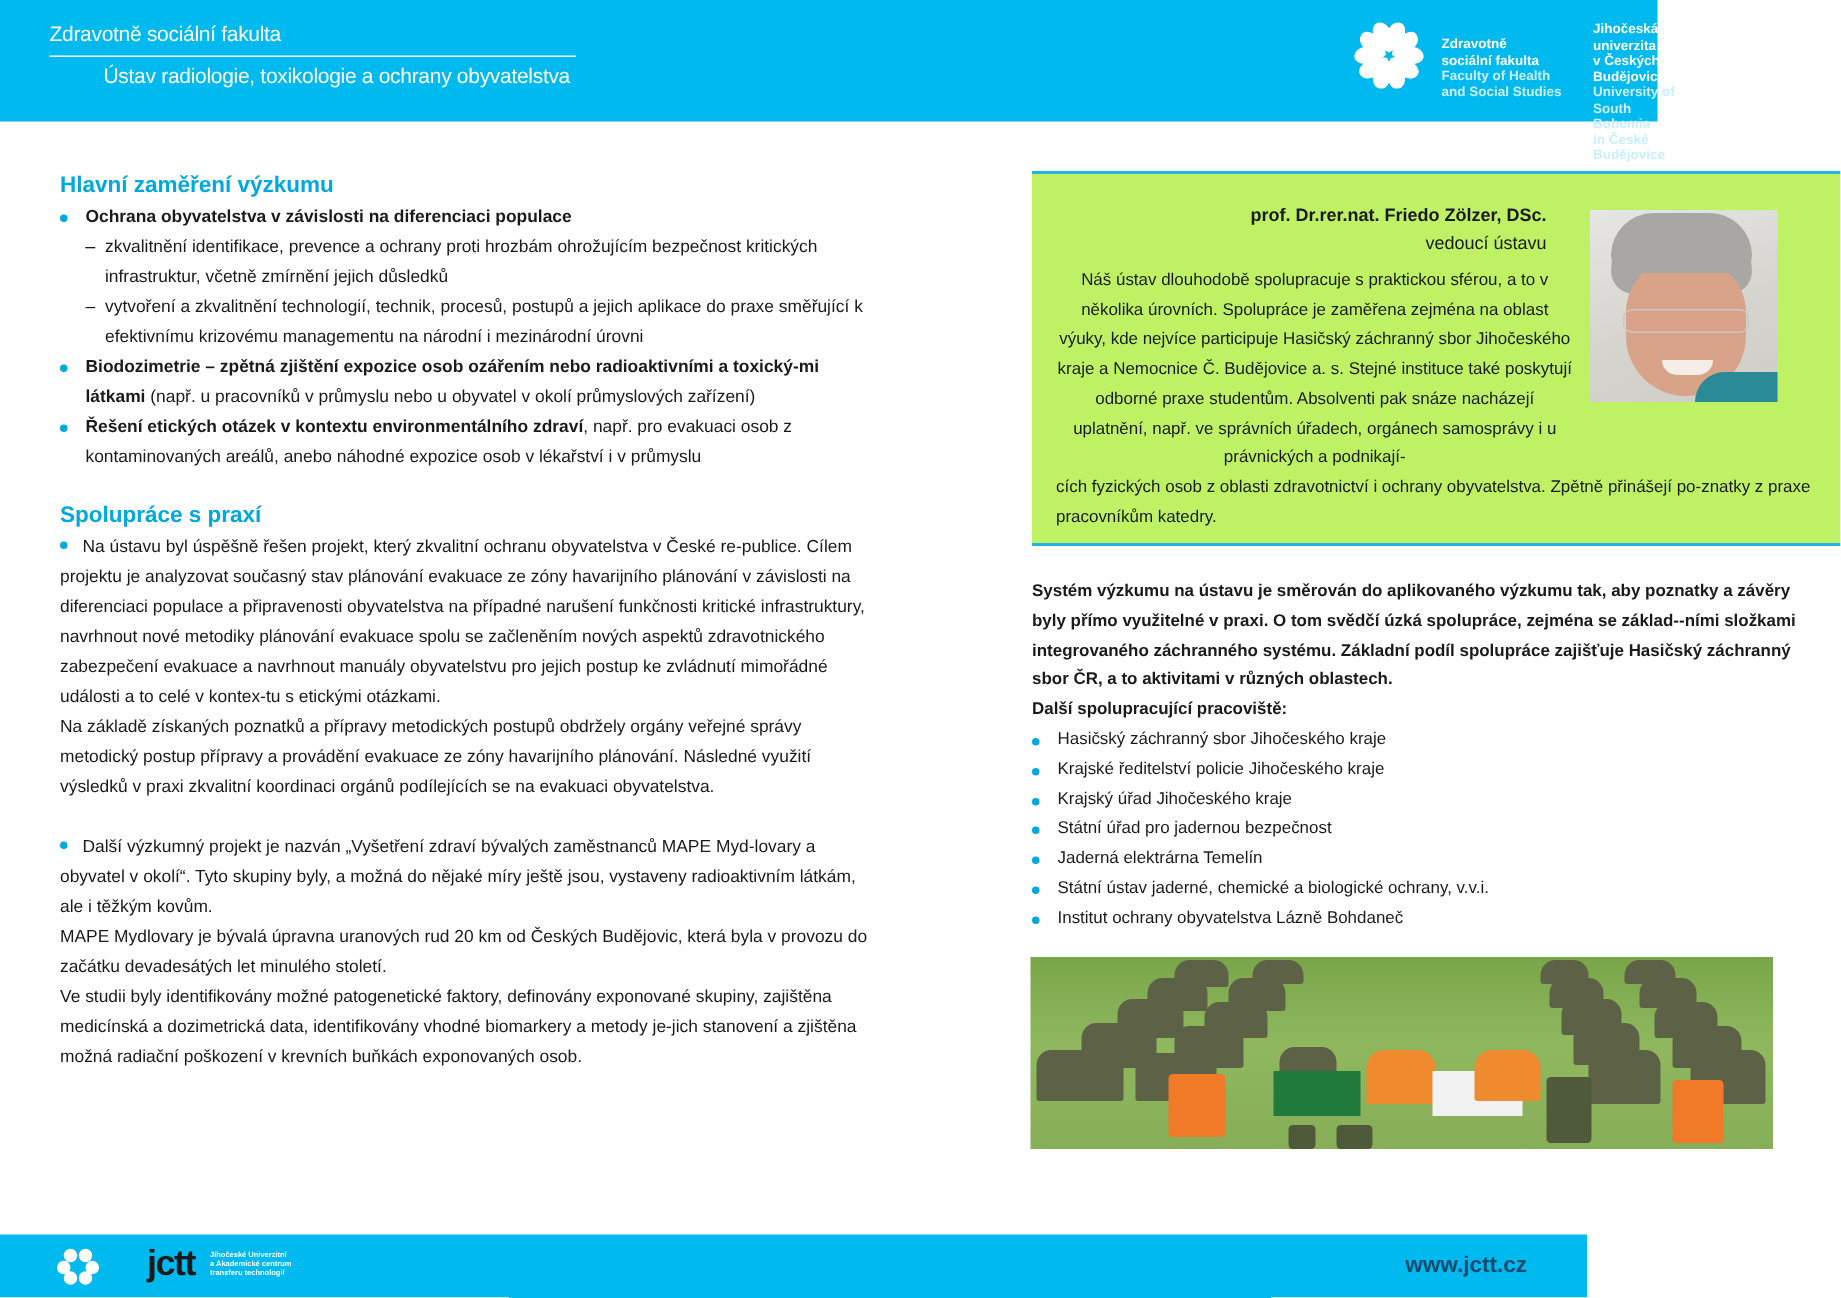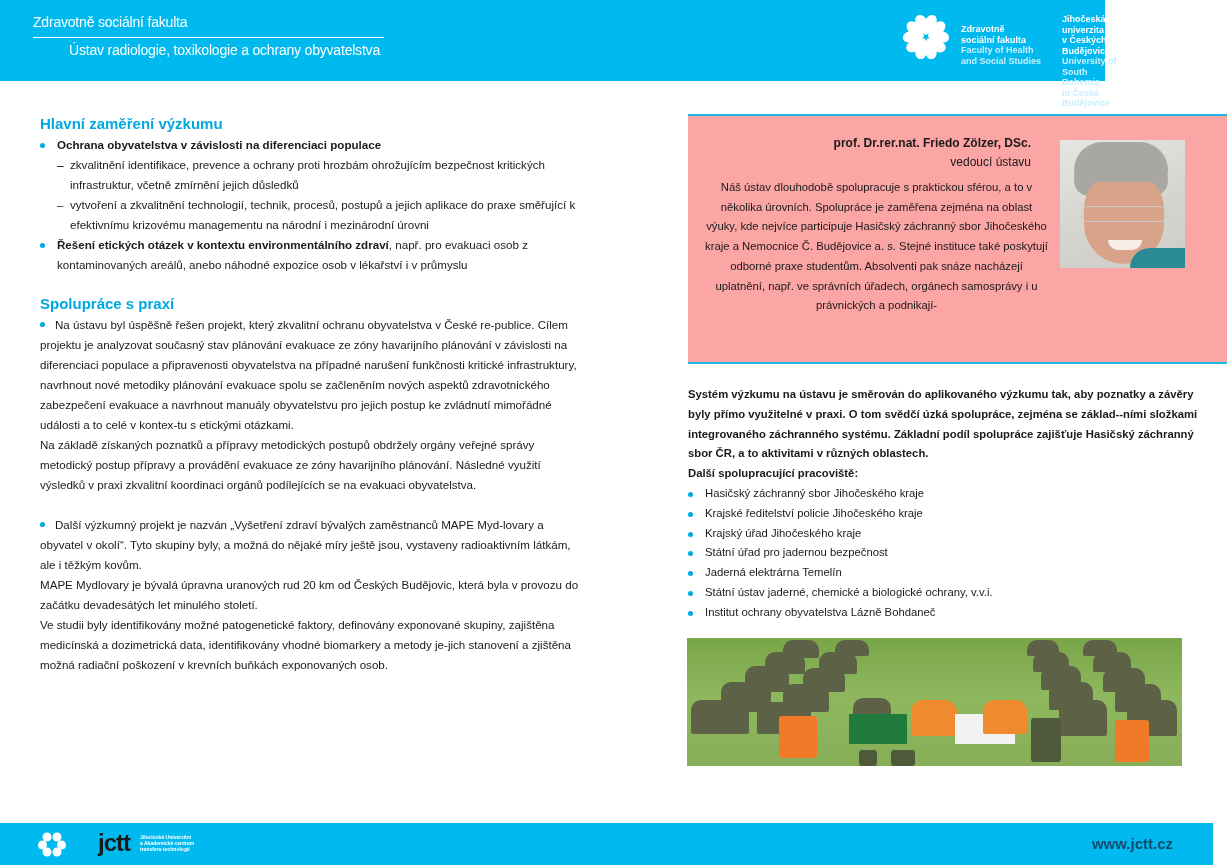--- a/index.html
+++ b/index.html
@@ -21,21 +21,21 @@
   .section-title { color: #00a8e0; font-weight: bold; font-size: 15px; line-height: 22px; }
   .bullet-item { position: relative; padding-left: 17px; }
   .bullet-dot { position: absolute; left: 0; top: 8px; width: 5px; height: 5px; border-radius: 50%; background: #00a8e0; }
   .sub-item { position: relative; padding-left: 30px; }
   .sub-item .dash { position: absolute; left: 17px; top: 0; }
   .bold { font-weight: bold; }
   .para { }
   .inline-dot { display: inline-block; width: 5px; height: 5px; border-radius: 50%; background: #00a8e0; margin-right: 10px; vertical-align: 2px; }
 
   
-  .quote-box { position: absolute; left: 688px; top: 114px; width: 539px; height: 250px; background: #fca5a5; border-top: 2px solid #20b5e5; border-bottom: 2px solid #20b5e5; }
+  .quote-box { position: absolute; left: 688px; top: 114px; width: 539px; height: 250px; background: #bef264; border-top: 2px solid #20b5e5; border-bottom: 2px solid #20b5e5; }
   .author-name { position: absolute; right: 196px; top: 20px; font-weight: bold; font-size: 12px; text-align: right; }
   .author-role { position: absolute; right: 196px; top: 39px; font-size: 12px; text-align: left; }
   .box-text { position: absolute; left: 16px; top: 62px; width: 520px; font-size: 11.3px; line-height: 19.7px; }
   .box-text .narrow { width: 345px; text-align: center; }
   .portrait { position: absolute; left: 372px; top: 24px; width: 125px; height: 128px; background: linear-gradient(160deg, #e6e6e2 0%, #d6d4cf 55%, #cfcdc7 100%); overflow: hidden; }
   .portrait .hair { position: absolute; left: 14px; top: 4px; width: 94px; height: 52px; border-radius: 48px 48px 20px 20px; background: #a9a7a3; }
   .portrait .face { position: absolute; left: 24px; top: 32px; width: 80px; height: 92px; border-radius: 40px 40px 44px 44px; background: #d9a38a; }
   .portrait .glasses { position: absolute; left: 22px; top: 66px; width: 84px; height: 16px; border: 1.5px solid #c8c8c8; border-radius: 6px; }
   .portrait .smile { position: absolute; left: 48px; top: 100px; width: 34px; height: 10px; border-radius: 0 0 20px 20px; background: #f6eee6; }
   .portrait .shirt { position: absolute; left: 70px; top: 108px; width: 60px; height: 30px; background: #2a8a96; border-radius: 20px 0 0 0; }
@@ -50,21 +50,21 @@
   
   .camp-photo { position: absolute; left: 687px; top: 638px; width: 495px; height: 128px; background: linear-gradient(180deg, #79a549 0%, #8fb85e 45%, #87ae58 100%); overflow: hidden; }
   .tent { position: absolute; background: #5d6247; border-radius: 10px 10px 2px 2px; }
   .tent-orange { position: absolute; background: #f08a2e; border-radius: 12px 12px 2px 2px; }
   .container-green { position: absolute; background: #1f7a3c; }
   .container-white { position: absolute; background: #f2f2f2; }
   .truck-orange { position: absolute; background: #f07a28; border-radius: 3px; }
   .truck-green { position: absolute; background: #4f5a3a; border-radius: 3px; }
 
   
-  .footer { position: absolute; left: 0; top: 823px; width: 1213px; height: 42px; background: #00b9ef; }
+  .footer { position: absolute; left: 0; top: 823px; width: 1058px; height: 42px; background: #00b9ef; }
   .footer-flower { position: absolute; left: 38px; top: 8px; width: 28px; height: 26px; }
   .jctt-logo { position: absolute; left: 98px; top: 6px; font-size: 24px; font-weight: bold; color: #1a1a1a; letter-spacing: -1px; }
   .jctt-text { position: absolute; left: 140px; top: 11px; font-size: 5px; line-height: 6px; color: #fff; font-weight: bold; }
   .footer-url { position: absolute; right: 40px; top: 12px; color: #0c4a6e; font-weight: bold; font-size: 15px; }
 </style>
 </head>
 <body>
 
 <div class="header">
   <div class="hdr-line1">Zdravotně sociální fakulta</div>
@@ -116,20 +116,24 @@
   </div>
   <div class="sub-item">
     <span class="dash">–</span>
     <span>zkvalitnění identifikace, prevence a ochrany proti hrozbám ohrožujícím bezpečnost kritických infrastruktur, včetně zmírnění jejich důsledků</span>
   </div>
   <div class="sub-item">
     <span class="dash">–</span>
     <span>vytvoření a zkvalitnění technologií, technik, procesů, postupů a jejich aplikace do praxe směřující k efektivnímu krizovému managementu na národní i mezinárodní úrovni</span>
   </div>
 
+  <div class="bullet-item">
+    <span class="bullet-dot"></span>
+    <span class="bold">Biodozimetrie – zpětná zjištění expozice osob ozářením nebo radioaktivními a toxický-mi látkami</span><span> (např. u pracovníků v průmyslu nebo u obyvatel v okolí průmyslových zařízení)</span>
+  </div>
   <div class="bullet-item">
     <span class="bullet-dot"></span>
     <span class="bold">Řešení etických otázek v kontextu environmentálního zdraví</span><span>, např. pro evakuaci osob z kontaminovaných areálů, anebo náhodné expozice osob v lékařství i v průmyslu</span>
   </div>
 
   <div style="height:18px"></div>
   <div class="section-title">Spolupráce s praxí</div>
   <div class="para">
     <span class="inline-dot"></span><span>Na ústavu byl úspěšně řešen projekt, který zkvalitní ochranu obyvatelstva v České re-publice. Cílem projektu je analyzovat současný stav plánování evakuace ze zóny havarijního plánování v závislosti na diferenciaci populace a připravenosti obyvatelstva na případné narušení funkčnosti kritické infrastruktury, navrhnout nové metodiky plánování evakuace spolu se začleněním nových aspektů zdravotnického zabezpečení evakuace a navrhnout manuály obyvatelstvu pro jejich postup ke zvládnutí mimořádné události a to celé v kontex-tu s etickými otázkami.</span>
   </div>
@@ -148,20 +152,21 @@
   <div class="portrait">
     <div class="hair"></div>
     <div class="face"></div>
     <div class="hair" style="top:2px;height:40px;"></div>
     <div class="glasses"></div>
     <div class="smile"></div>
     <div class="shirt"></div>
   </div>
   <div class="box-text">
     <div class="narrow">Náš ústav dlouhodobě spolupracuje s praktickou sférou, a to v několika úrovních. Spolupráce je zaměřena zejména na oblast výuky, kde nejvíce participuje Hasičský záchranný sbor Jihočeského kraje a Nemocnice Č. Budějovice a. s. Stejné instituce také poskytují odborné praxe studentům. Absolventi pak snáze nacházejí uplatnění, např. ve správních úřadech, orgánech samosprávy i u právnických a podnikají-</div>
+    <div style="width:510px">cích fyzických osob z oblasti zdravotnictví i ochrany obyvatelstva. Zpětně přinášejí po-znatky z praxe pracovníkům katedry.</div>
   </div>
 </div>
 
 <div class="right-lower">
   <div class="rl-bold">Systém výzkumu na ústavu je směrován do aplikovaného výzkumu tak, aby poznatky a závěry byly přímo využitelné v praxi. O tom svědčí úzká spolupráce, zejména se základ--ními složkami integrovaného záchranného systému. Základní podíl spolupráce zajišťuje Hasičský záchranný sbor ČR, a to aktivitami v různých oblastech.</div>
   <div class="rl-bold">Další spolupracující pracoviště:</div>
   <div class="partners">
     <div class="partner-item"><span class="bullet-dot"></span><span>Hasičský záchranný sbor Jihočeského kraje</span></div>
     <div class="partner-item"><span class="bullet-dot"></span><span>Krajské ředitelství policie Jihočeského kraje</span></div>
     <div class="partner-item"><span class="bullet-dot"></span><span>Krajský úřad Jihočeského kraje</span></div>

